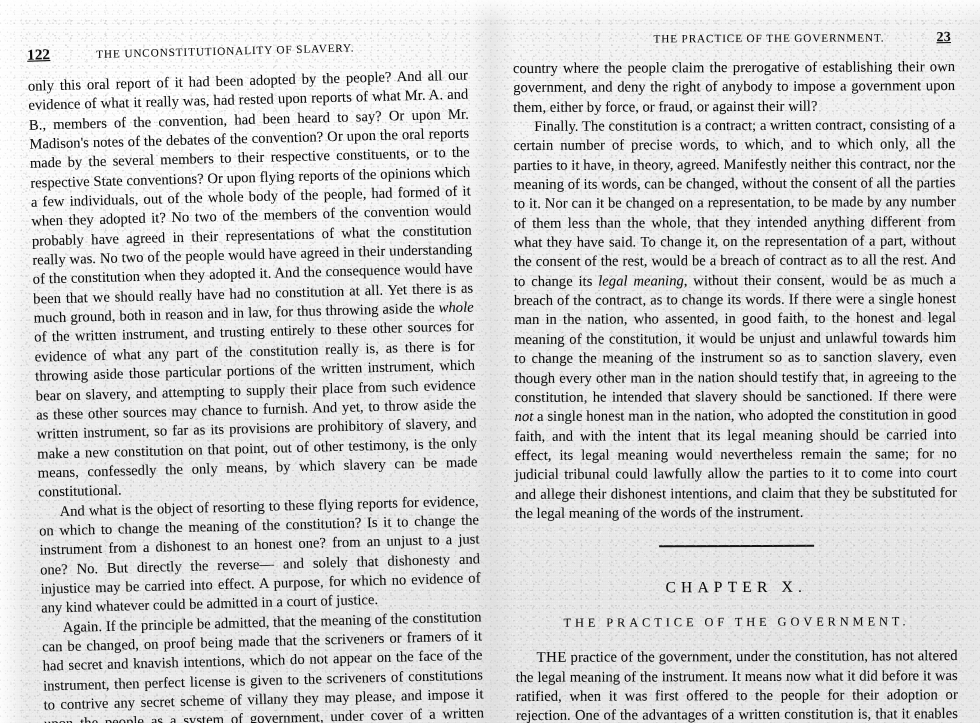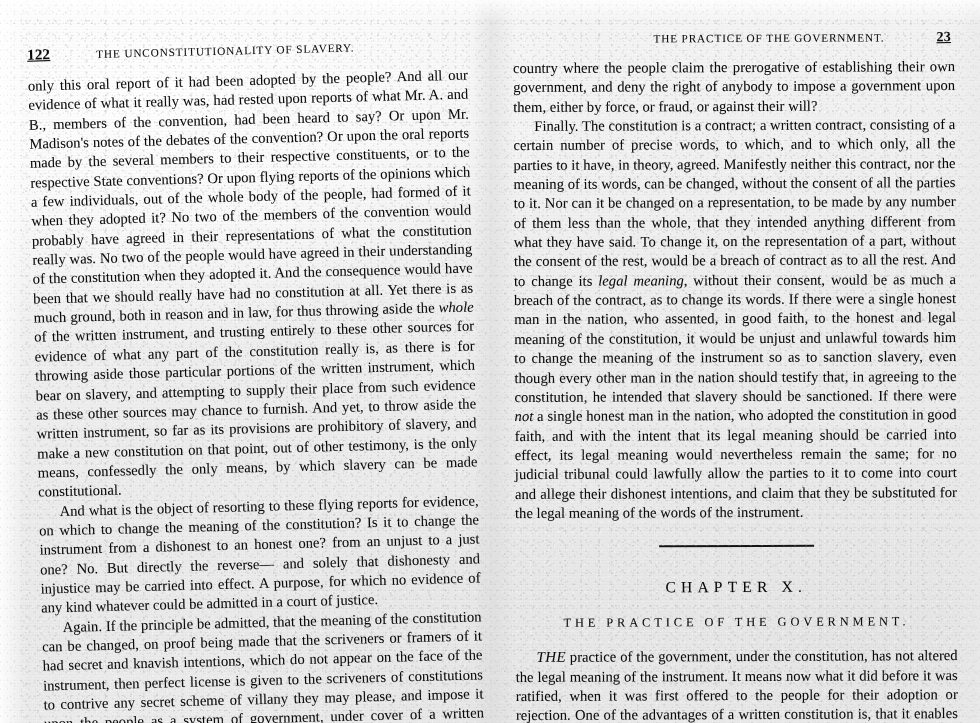--- a/index.html
+++ b/index.html
@@ -132,21 +132,20 @@
     letter-spacing: 0.02px;
   }
   p.body.indent { text-indent: 21px; }
   p.body + p.body { margin-top: 0; }
 
   em { font-style: italic; }
   .smallcaps {
     font-variant: small-caps;
     font-size: 1.03em;
     letter-spacing: 0.3px;
-    font-style: italic;
   }
 
   .rule {
     width: 155px;
     height: 2px;
     background: #1a1a1a;
     margin: 23px auto 31px auto;
   }
 
   .chapter-no {

